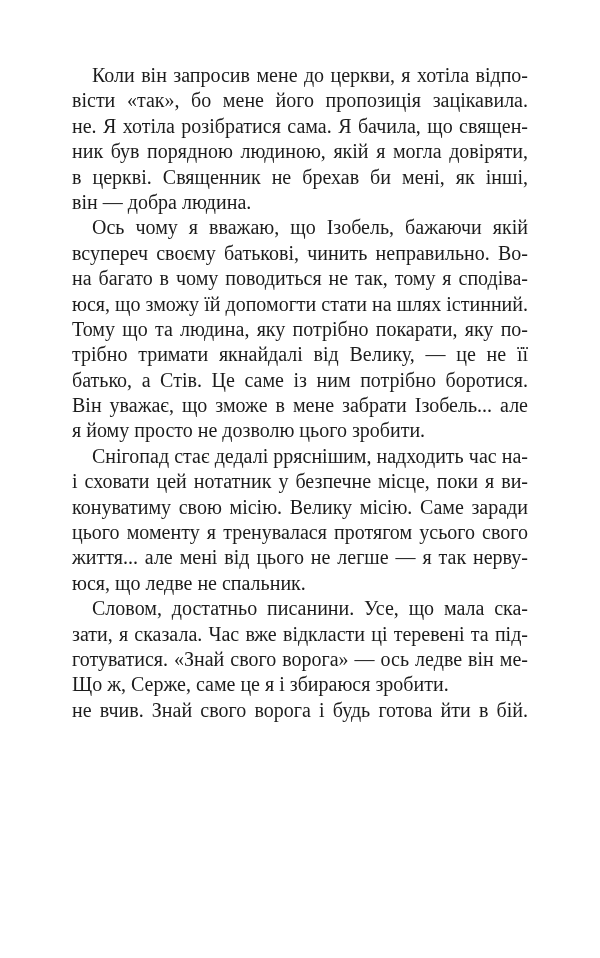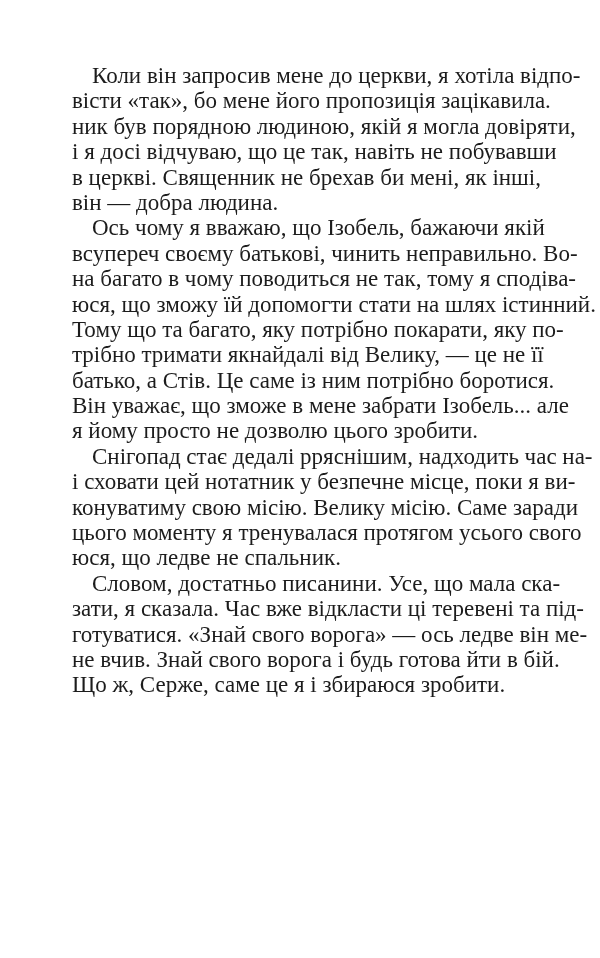--- a/index.html
+++ b/index.html
@@ -19,21 +19,21 @@
     width: 600px;
     height: 958px;
     background: #ffffff;
   }
   .text-block {
     position: absolute;
     left: 72px;
     top: 63px;
     width: 456px;
     font-family: "Liberation Serif", "DejaVu Serif", serif;
-    font-size: 23px;
+    font-size: 20px;
     line-height: 25.4px;
     color: #1c1c1c;
   }
   .line {
     display: block;
     height: 25.4px;
     white-space: nowrap;
     text-align: justify;
     text-align-last: justify;
     overflow: visible;
@@ -51,48 +51,49 @@
 </style>
 </head>
 <body>
 
 <div class="page">
   <div class="text-block">
 
     <div class="paragraph">
       <span class="line indent">Коли він запросив мене до церкви, я хотіла відпо-</span>
       <span class="line">вісти «так», бо мене його пропозиція зацікавила.</span>
+      <span class="line">не. Я хотіла розібратися сама. Я бачила, що священ-</span>
       <span class="line">ник був порядною людиною, якій я могла довіряти,</span>
-      <span class="line">і я досі відчуваю, що це так, навіть не побувавши</span>
       <span class="line">в церкві. Священник не брехав би мені, як інші,</span>
       <span class="line last">він — добра людина.</span>
     </div>
 
     <div class="paragraph">
       <span class="line indent">Ось чому я вважаю, що Ізобель, бажаючи якій</span>
       <span class="line">всупереч своєму батькові, чинить неправильно. Во-</span>
       <span class="line">на багато в чому поводиться не так, тому я сподіва-</span>
       <span class="line">юся, що зможу їй допомогти стати на шлях істинний.</span>
-      <span class="line">Тому що та багато, яку потрібно покарати, яку по-</span>
+      <span class="line">Тому що та людина, яку потрібно покарати, яку по-</span>
       <span class="line">трібно тримати якнайдалі від Велику, — це не її</span>
       <span class="line">батько, а Стів. Це саме із ним потрібно боротися.</span>
       <span class="line">Він уважає, що зможе в мене забрати Ізобель... але</span>
       <span class="line last">я йому просто не дозволю цього зробити.</span>
     </div>
 
     <div class="paragraph">
       <span class="line indent">Снігопад стає дедалі рряснішим, надходить час на-</span>
       <span class="line">і сховати цей нотатник у безпечне місце, поки я ви-</span>
       <span class="line">конуватиму свою місію. Велику місію. Саме заради</span>
       <span class="line">цього моменту я тренувалася протягом усього свого</span>
+      <span class="line">життя... але мені від цього не легше — я так нерву-</span>
       <span class="line last">юся, що ледве не спальник.</span>
     </div>
 
     <div class="paragraph">
       <span class="line indent">Словом, достатньо писанини. Усе, що мала ска-</span>
       <span class="line">зати, я сказала. Час вже відкласти ці теревені та під-</span>
       <span class="line">готуватися. «Знай свого ворога» — ось ледве він ме-</span>
+      <span class="line last">Що ж, Серже, саме це я і збираюся зробити.</span>
       <span class="line">не вчив. Знай свого ворога і будь готова йти в бій.</span>
-      <span class="line last">Що ж, Серже, саме це я і збираюся зробити.</span>
     </div>
 
   </div>
 </div>
 
 </body></html>

